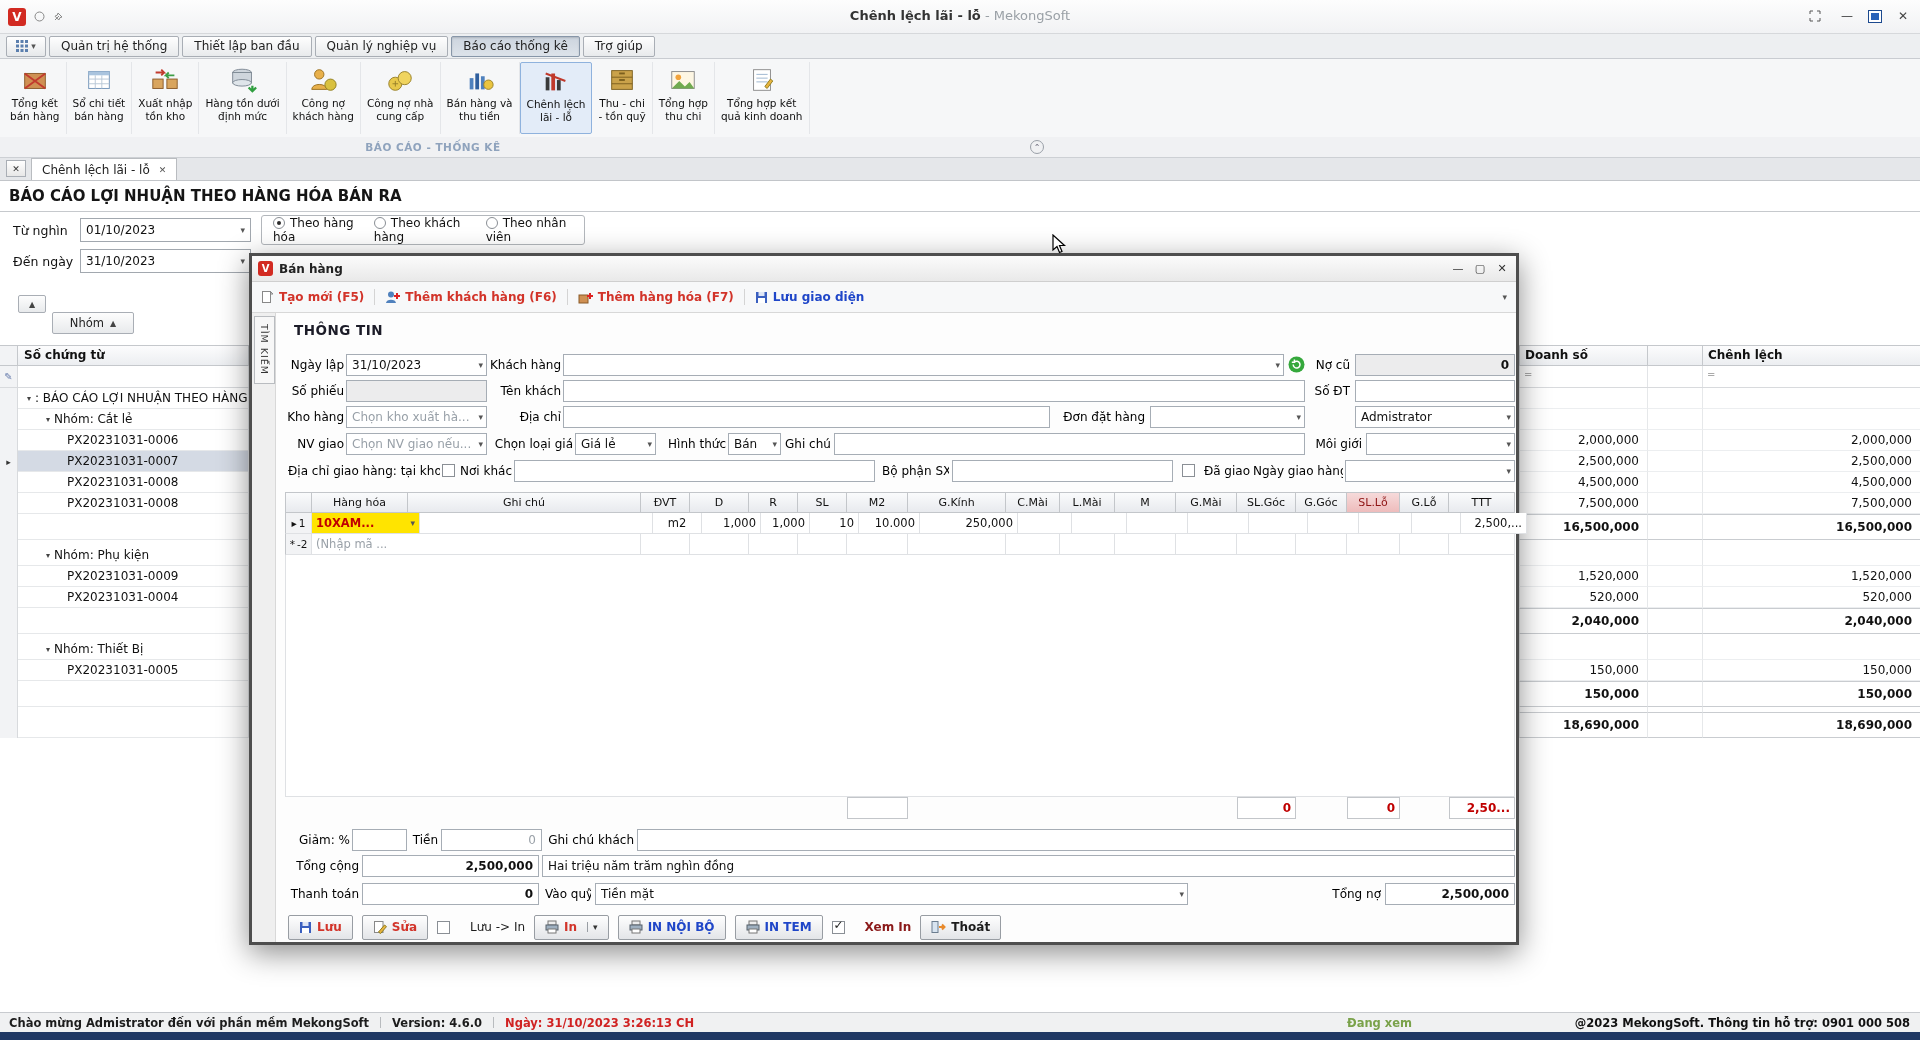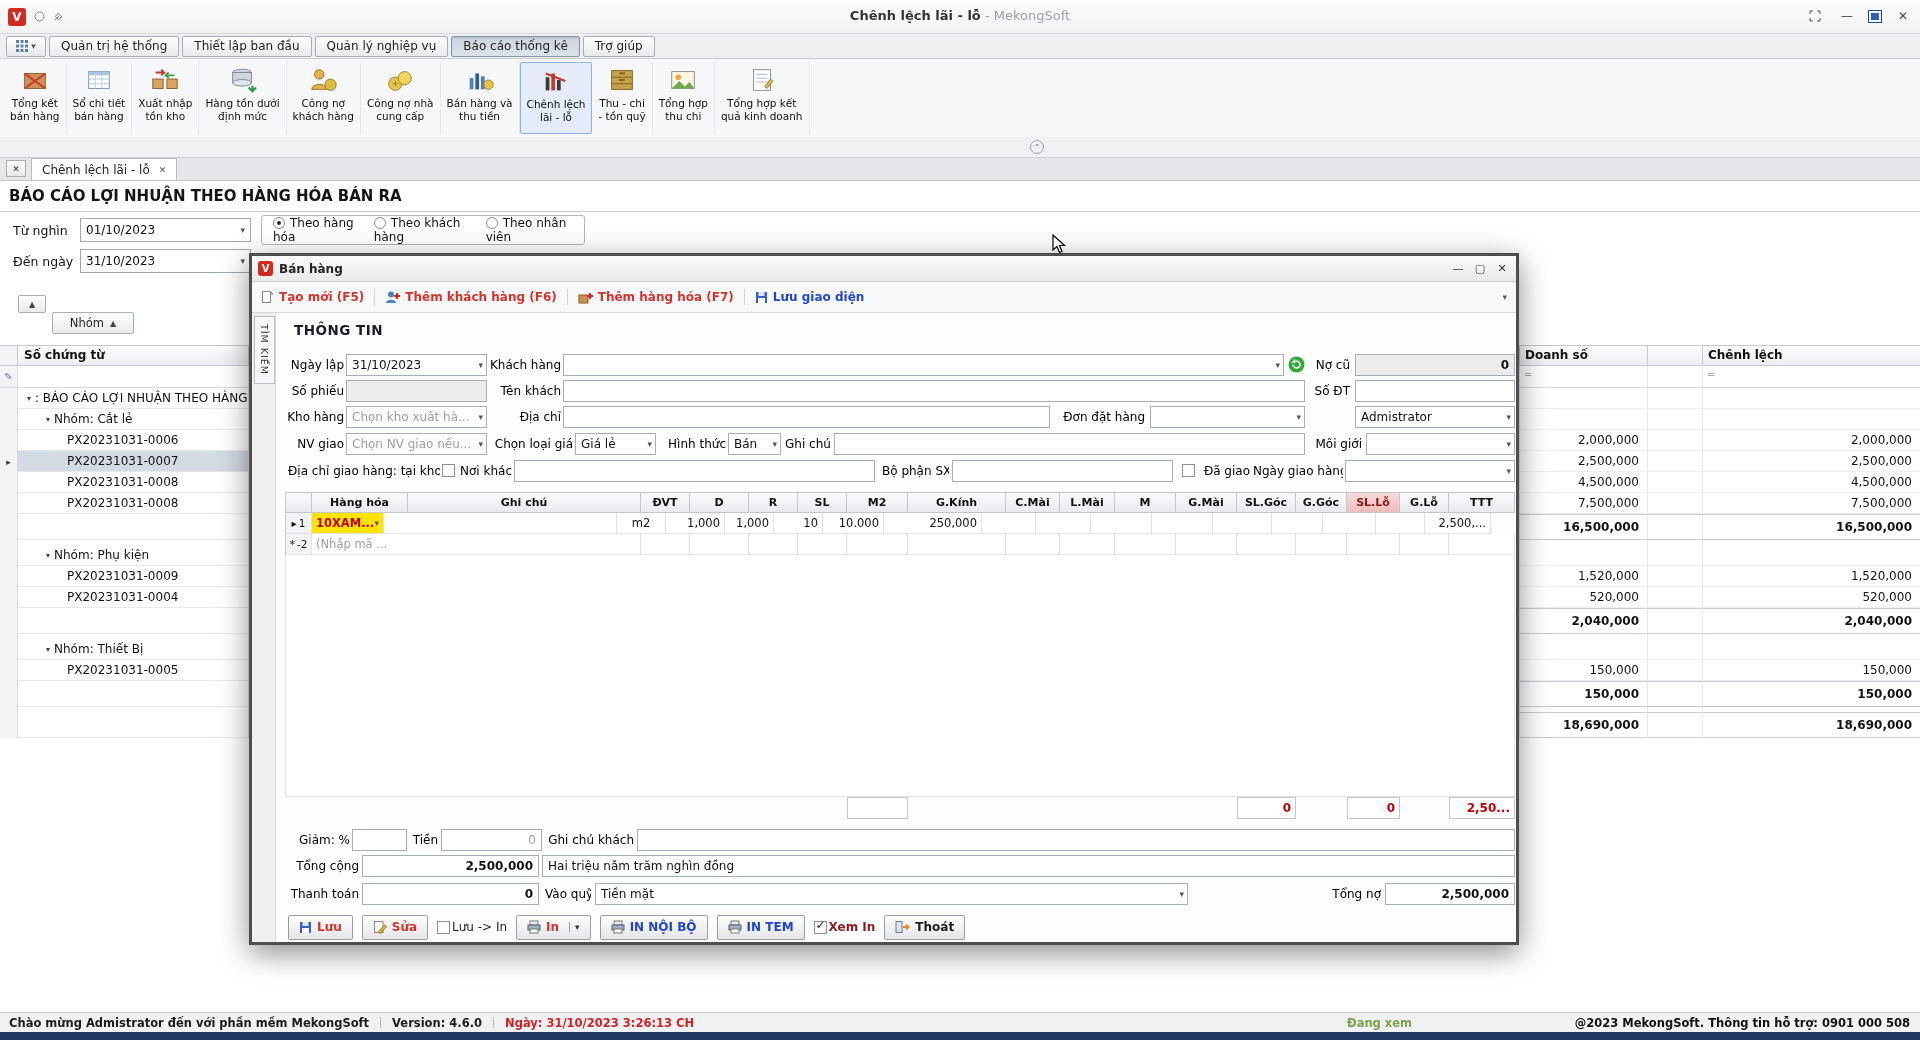--- a/index.html
+++ b/index.html
@@ -108,39 +108,39 @@
 .dfld.num{text-align:right}
 .dfld.b{font-weight:bold}
 .dcmb{position:absolute;height:22px;border:1px solid #a6adb5;background:#fff;font-size:12px;display:flex;align-items:center;justify-content:space-between;padding:0 3px 0 5px;white-space:nowrap;overflow:hidden}
 .dcmb .v{overflow:hidden;white-space:nowrap}
 .ph{color:#98a0a8}
 .cb{position:absolute;width:13px;height:13px;border:1px solid #8a8f95;background:#fff}
 .grefresh{position:absolute;width:17px;height:17px}
 
 
 #ghead{position:absolute;left:33px;top:236px;width:1230px;display:flex;height:21px}
-.gh{border:1px solid #c3c6ca;border-left:none;background:linear-gradient(#fafbfc,#e8eaee);font-size:11px;font-weight:bold;display:flex;align-items:center;justify-content:center;white-space:nowrap;overflow:hidden;flex:none}
+.gh{border:1px solid #c3c6ca;border-left:none;background:linear-gradient(#fafbfc,#e8eaee);font-size:11px;font-weight:normal;display:flex;align-items:center;justify-content:center;white-space:nowrap;overflow:hidden;flex:none}
 .gh:first-child{border-left:1px solid #c3c6ca}
 .gh.hot{background:linear-gradient(#f6dada,#eebcbc);color:#8f1414}
 .gr{position:absolute;left:33px;display:flex;height:21px;background:#fff}
 .gc{border-right:1px solid #dfe1e4;border-bottom:1px solid #dfe1e4;font-size:11.5px;display:flex;align-items:center;padding:0 4px;white-space:nowrap;overflow:hidden;flex:none}
 .gc.r{justify-content:flex-end}
 .gc.c{justify-content:center}
 .gc.mark{background:#f2f3f5;border-left:1px solid #c3c6ca;justify-content:center;gap:2px;font-size:10.5px}
 .gc.yel{background:#ffe400;color:#c00000;font-weight:bold;justify-content:space-between}
 .gc.ghost{color:#9aa1a8}
 #gbody{position:absolute;left:33px;top:299px;width:1230px;height:242px;background:#fff;border-left:1px solid #dfe1e4;border-right:1px solid #dfe1e4;border-bottom:1px solid #dfe1e4}
 .tbox{position:absolute;height:22px;border:1px solid #c3c6ca;background:#fff;font-size:12px;font-weight:bold;color:#c00000;display:flex;align-items:center;justify-content:flex-end;padding:0 4px}
 
 
 #dlg-btns{position:absolute;left:36px;top:658px;height:26px;display:flex;align-items:center;gap:9px}
 .btn{height:25px;border:1px solid #989da3;border-radius:2px;background:linear-gradient(#fefefe,#e3e5e8);display:flex;align-items:center;gap:5px;padding:0 10px;font-size:12px;font-weight:bold;white-space:nowrap}
 .btn.red{color:#d2342a}.btn.blue{color:#1f46c8}.btn.dark{color:#1c1c1c}
 .btn .split{border-left:1px solid #989da3;margin-left:5px;padding-left:5px;font-size:9px;color:#333;font-weight:normal}
-.chkgrp{display:flex;align-items:center;gap:2px;font-size:12px;color:#1c1c1c}
+.chkgrp{display:flex;align-items:center;gap:20px;font-size:12px;color:#1c1c1c}
 .cb2{width:13px;height:13px;border:1px solid #8a8f95;background:#fff;position:relative;flex:none}
 .cb2.on::after{content:"✓";position:absolute;left:1px;top:-4px;font-size:12px;color:#222;font-weight:bold}
 
 #cursor{left:1052px;top:234px;z-index:99}
 </style>
 </head>
 <body>
 
 <div class="abs" id="titlebar">
   <div class="vlogo">V</div>
@@ -293,20 +293,21 @@
     <svg viewBox="0 0 32 32">
         <rect x="7" y="5" width="18" height="22" fill="#fff" stroke="#8a8a8a"></rect>
         <path d="M10 10 h12 M10 14 h12 M10 18 h12" stroke="#9bb4cf" fill="none"></path>
         <path d="M19 23 l6 -8 2.5 2 -6 8 z" fill="#e9b53f" stroke="#8f7d1f"></path>
       </svg>
     <span>Tổng hợp kết</span>
       <span>quả kinh doanh</span>
   </div>
 </div>
 <div id="ribbon-label">
+  <div class="cap">BÁO CÁO - THỐNG KÊ</div>
   <div class="chev-circle">⌃</div>
 </div>
 
 <div class="abs" id="doctabs">
   <div class="dclose">✕</div>
   <div class="dtab">
     <span>Chênh lệch lãi - lỗ</span>
     <span class="x">✕</span>
   </div>
 </div>
@@ -676,21 +677,21 @@
     <div class="gh hot" style="width:53px">SL.Lỗ</div>
     <div class="gh" style="width:49px">G.Lỗ</div>
     <div class="gh" style="width:66px">TTT</div>
   </div>
 
   <div class="gr" style="top:257px">
     <div class="gc mark" style="width:27px">
         <span>▸</span>
         <span>1</span>
       </div>
-    <div class="gc yel" style="width:72px">
+    <div class="gc yel" style="width:108px">
         <span>10XAM...</span>
         <span class="dd">▾</span>
       </div>
     <div class="gc" style="width:233px"></div>
     <div class="gc c" style="width:49px">m2</div>
     <div class="gc r" style="width:59px">1,000</div>
     <div class="gc r" style="width:49px">1,000</div>
     <div class="gc r" style="width:49px">10</div>
     <div class="gc r" style="width:61px">10.000</div>
     <div class="gc r" style="width:98px">250,000</div>

